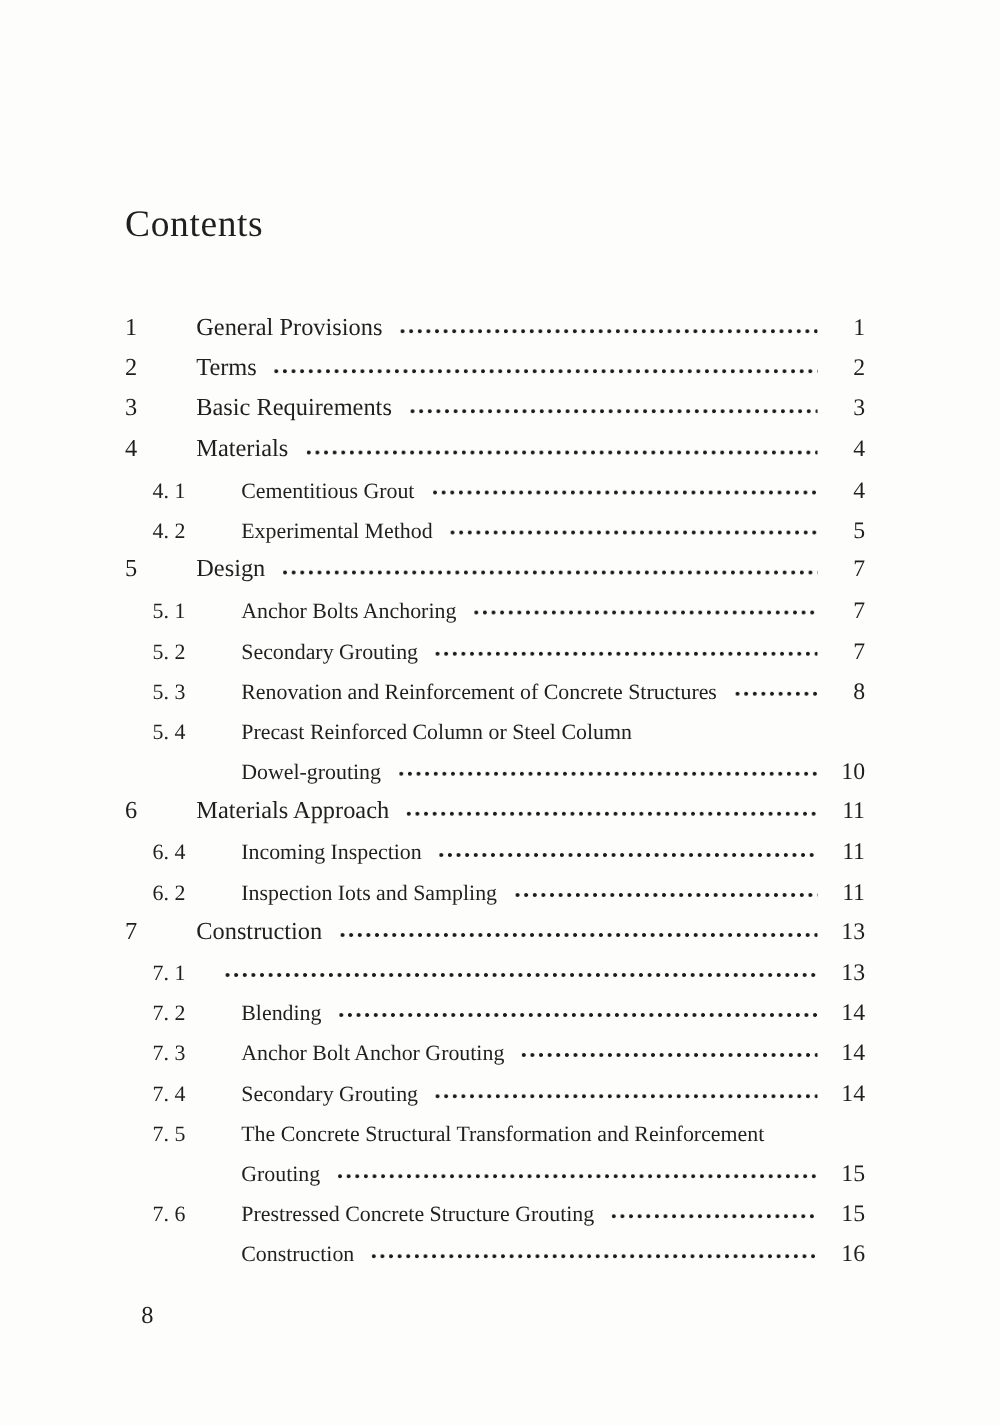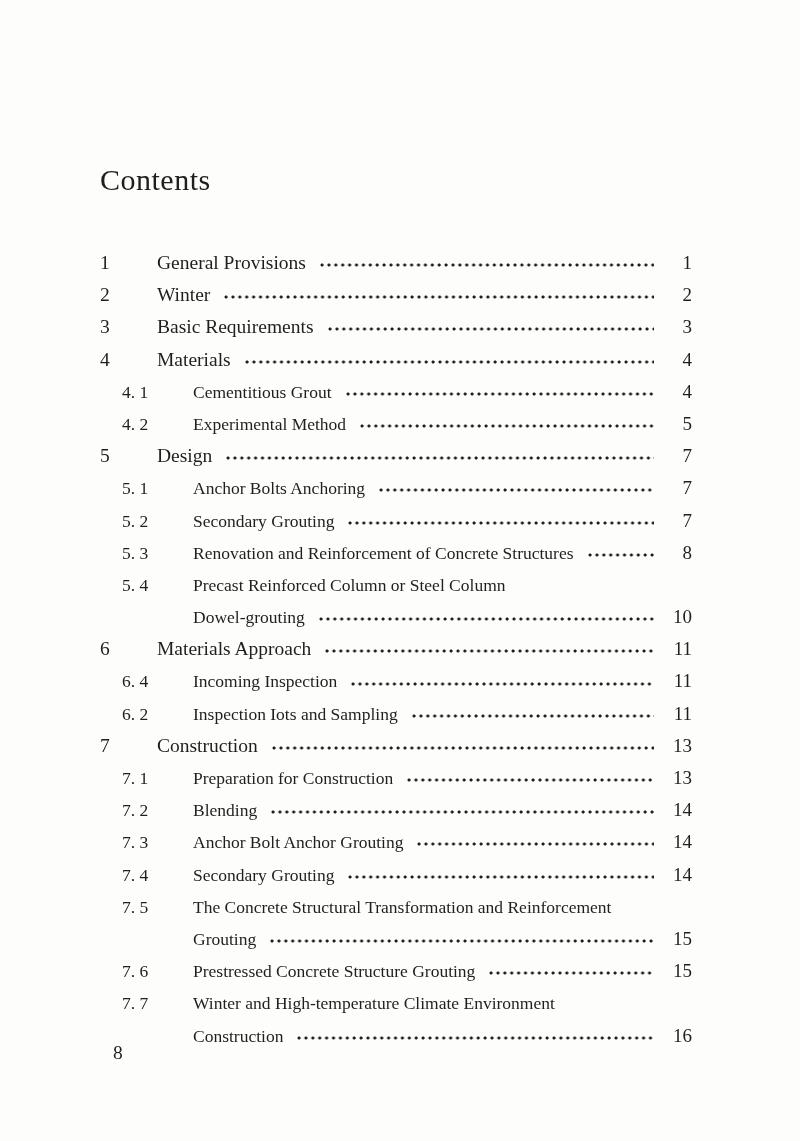--- a/index.html
+++ b/index.html
@@ -81,21 +81,21 @@
   <h1 class="doc-title">Contents</h1>
   <div class="toc" id="toc">
       <div class="row l1">
     <span class="num">1</span>
     <span class="label">General Provisions</span>
     <span class="dots"></span>
     <span class="pg">1</span>
   </div>
       <div class="row l1">
     <span class="num">2</span>
-    <span class="label">Winter</span>
+    <span class="label">Terms</span>
     <span class="dots"></span>
     <span class="pg">2</span>
   </div>
       <div class="row l1">
     <span class="num">3</span>
     <span class="label">Basic Requirements</span>
     <span class="dots"></span>
     <span class="pg">3</span>
   </div>
       <div class="row l1">
@@ -170,21 +170,20 @@
     <span class="pg">11</span>
   </div>
       <div class="row l1">
     <span class="num">7</span>
     <span class="label">Construction</span>
     <span class="dots"></span>
     <span class="pg">13</span>
   </div>
       <div class="row l2">
     <span class="num">7. 1</span>
-    <span class="label">Preparation for Construction</span>
     <span class="dots"></span>
     <span class="pg">13</span>
   </div>
       <div class="row l2">
     <span class="num">7. 2</span>
     <span class="label">Blending</span>
     <span class="dots"></span>
     <span class="pg">14</span>
   </div>
       <div class="row l2">
@@ -208,25 +207,20 @@
 
     <span class="label">Grouting</span>
     <span class="dots"></span>
     <span class="pg">15</span>
   </div>
       <div class="row l2">
     <span class="num">7. 6</span>
     <span class="label">Prestressed Concrete Structure Grouting</span>
     <span class="dots"></span>
     <span class="pg">15</span>
-  </div>
-      <div class="row l2">
-    <span class="num">7. 7</span>
-    <span class="label">Winter and High-temperature Climate Environment</span>
-
   </div>
       <div class="row l2cont">
 
     <span class="label">Construction</span>
     <span class="dots"></span>
     <span class="pg">16</span>
   </div>
     </div>
   <div class="folio">8</div>
 </div>

